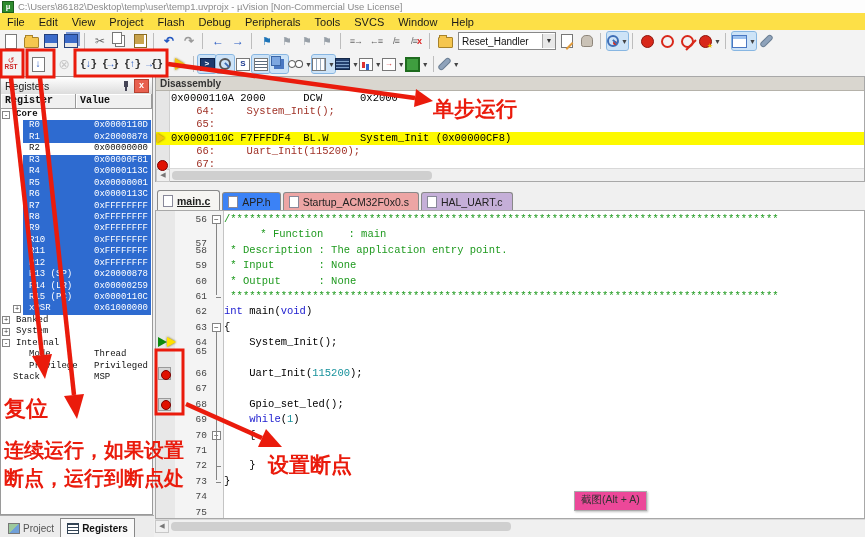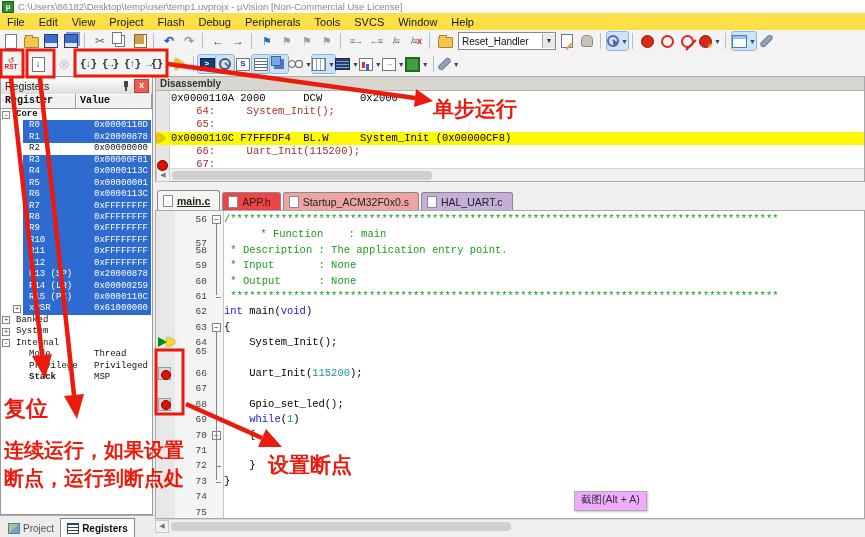--- a/index.html
+++ b/index.html
@@ -119,21 +119,21 @@
   .curgreen{position:absolute;left:2px;width:0;height:0;border-left:9px solid #0d8a0d;border-top:5.5px solid transparent;border-bottom:5.5px solid transparent;}
   .curyellow{position:absolute;left:11px;width:0;height:0;border-left:9px solid #ffe100;border-top:5.5px solid transparent;border-bottom:5.5px solid transparent;filter:drop-shadow(0 0 1px #7c6200);}
   
   #overlay{position:absolute;left:0;top:0;width:865px;height:537px;z-index:60;pointer-events:none;}
   .anntext{position:absolute;z-index:61;color:#ea1b0c;font-weight:600;pointer-events:none;font-family:"Liberation Sans",sans-serif;}
   #ann-step{left:433px;top:95px;font-size:21px;}
   #ann-reset{left:4px;top:394px;font-size:22px;}
   #ann-cont1{left:4px;top:437px;font-size:20px;}
   #ann-cont2{left:4px;top:465px;font-size:20px;}
   #ann-bp{left:268px;top:451px;font-size:21px;}
-  #tooltip{position:absolute;left:574px;top:491px;height:16px;background:#f0abfc;border:1px solid #ababab;box-shadow:1px 1px 2px rgba(0,0,0,.25);font-size:10.5px;color:#333;padding:1px 6px;z-index:40;}
+  #tooltip{position:absolute;left:574px;top:491px;height:16px;background:#ec4899;border:1px solid #ababab;box-shadow:1px 1px 2px rgba(0,0,0,.25);font-size:10.5px;color:#333;padding:1px 6px;z-index:40;}
 </style>
 </head>
 <body>
 
 <div id="titlebar">
   <span id="appicon">µ</span>
   <span id="title">C:\Users\86182\Desktop\temp\user\temp1.uvprojx - µVision  [Non-Commercial Use License]</span>
 </div>
 
 <div id="menubar">
@@ -444,21 +444,21 @@
       </div>
       <div class="rrow">
         <span class="rlab" style="left: 28px;">Mode</span>
         <span class="rval">Thread</span>
       </div>
       <div class="rrow">
         <span class="rlab" style="left: 28px;">Privilege</span>
         <span class="rval">Privileged</span>
       </div>
       <div class="rrow">
-        <span class="rlab" style="left: 28px; font-weight: bold;">Stack</span>
+        <span class="rlab" style="left: 12px;">Stack</span>
         <span class="rval">MSP</span>
       </div>
     </div>
 </div>
 
 <div id="btabs">
   <div class="btab">
     <span class="projI"></span>
     <span>Project</span>
   </div>
@@ -478,21 +478,21 @@
   </div>
 <span class="dcurarrow" style="top: 55.6px;"></span>
     <span class="disbp" style="top: 83px;"></span>
   </div>
 
 <div id="etabs">
     <div class="etab active" style="background: rgb(246, 245, 242);">
       <span class="tabdoc"></span>
       <span>main.c</span>
     </div>
-    <div class="etab" style="background: #ef4444;">
+    <div class="etab" style="background: #3b82f6;">
       <span class="tabdoc"></span>
       <span>APP.h</span>
     </div>
     <div class="etab" style="background: rgb(237, 165, 164);">
       <span class="tabdoc"></span>
       <span>Startup_ACM32F0x0.s</span>
     </div>
     <div class="etab" style="background: rgb(197, 175, 216);">
       <span class="tabdoc"></span>
       <span>HAL_UART.c</span>

